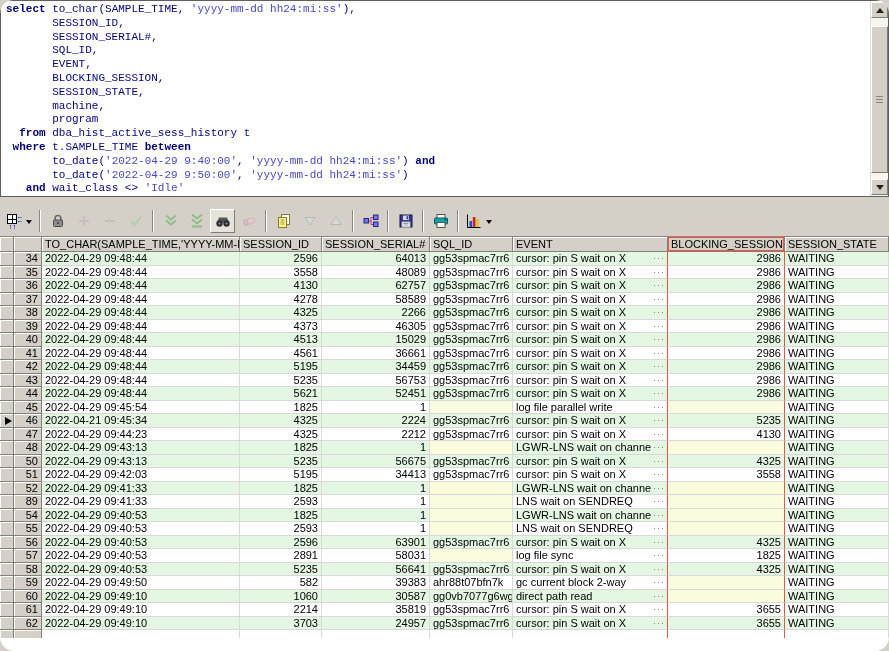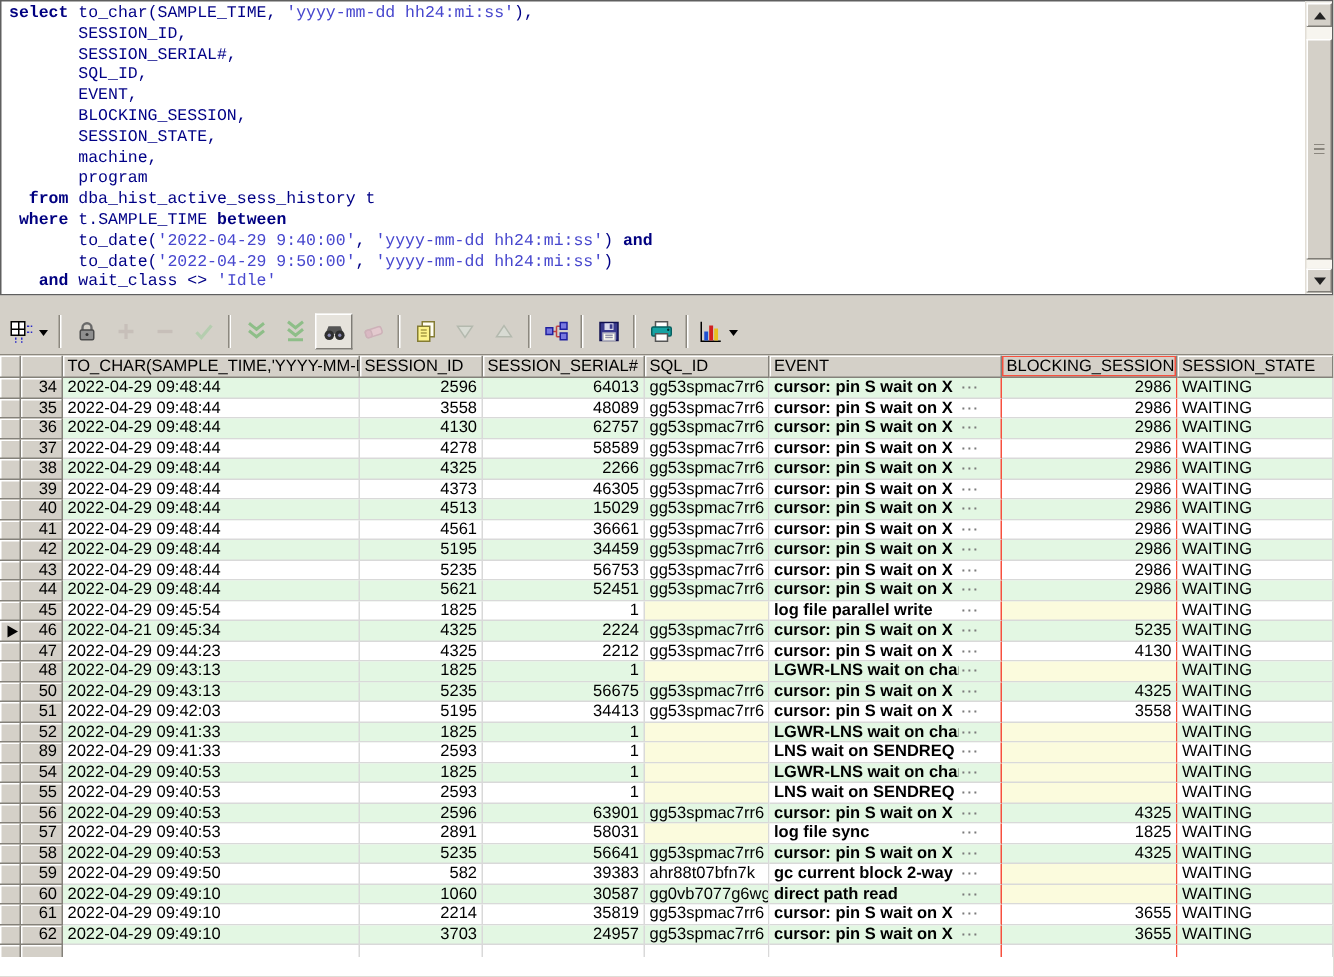--- a/index.html
+++ b/index.html
@@ -1,17 +1,17 @@
 <!DOCTYPE html>
 <html style="--kw: #000080; --id: #000086; --str: #4747ce; --stripe: #e3f7e3; --nullbg: #fbfbdd; --sel: #f7503e;"><head>
 <meta charset="utf-8">
 <style>
   html,body{margin:0;padding:0;background:#d4d0c8;}
   .screen{position:relative;width:889px;height:651px;overflow:hidden;background:#d4d0c8;
-          font-family:"Liberation Sans",sans-serif;-webkit-font-smoothing:antialiased;}
+          font-family:"Liberation Sans",sans-serif;border-radius:14px;-webkit-font-smoothing:antialiased;}
 
   
   .editor{position:absolute;left:0;top:0;width:889px;height:197px;background:#ffffff;
           border:1px solid #5f5f5f;box-sizing:border-box;}
   .code{position:absolute;left:5px;top:2px;right:20px;bottom:0;
         font-family:"Liberation Mono","DejaVu Sans Mono",monospace;
         font-size:11px;line-height:13.8px;white-space:pre;overflow:hidden;}
   .seg-k{color:var(--kw);font-weight:bold;}
   .seg-i{color:var(--id);}
   .seg-s{color:var(--str);}
@@ -55,21 +55,21 @@
   thead th.selcol{box-shadow:inset 0 0 0 1px var(--sel), inset 2px 2px 0 #ffffff00;}
   tbody td{height:13.5px;background:#ffffff;border-right:1px solid #d9d9d9;border-bottom:1px solid #d9d9d9;}
   tbody tr.stripe td.data{background:var(--stripe);}
   tbody td.gutter{background:#d4d0c8;border-right:1px solid #84817a;border-bottom:1px solid #84817a;
         box-shadow:inset 1px 1px 0 #ffffff;}
   td.rn{text-align:right;margin-left:24px;}
   td.num{text-align:right;}
   tbody td.nullcell{background:var(--nullbg) !important;}
   tbody td.selcol{border-right:1px solid var(--sel);}
   tbody td.preSel{border-right:1px solid var(--sel);}
-  td.evcell{padding-right:14px;font-weight:bold;}
+  td.evcell{padding-right:2px;}
   .evwrap{display:flex;align-items:center;width:100%;}
   .evtext{flex:1 1 auto;overflow:hidden;white-space:nowrap;}
   .dots{flex:0 0 auto;color:#7a7a7a;font-size:9px;letter-spacing:1px;padding-left:2px;}
   .curmark{display:block;width:0;height:0;border:4px solid transparent;border-left:7px solid #000;margin:2px auto 0 2px;}
   tr.filler td{height:8px;border-bottom:none;}
 </style>
 </head>
 <body>
 
 <div class="screen">

